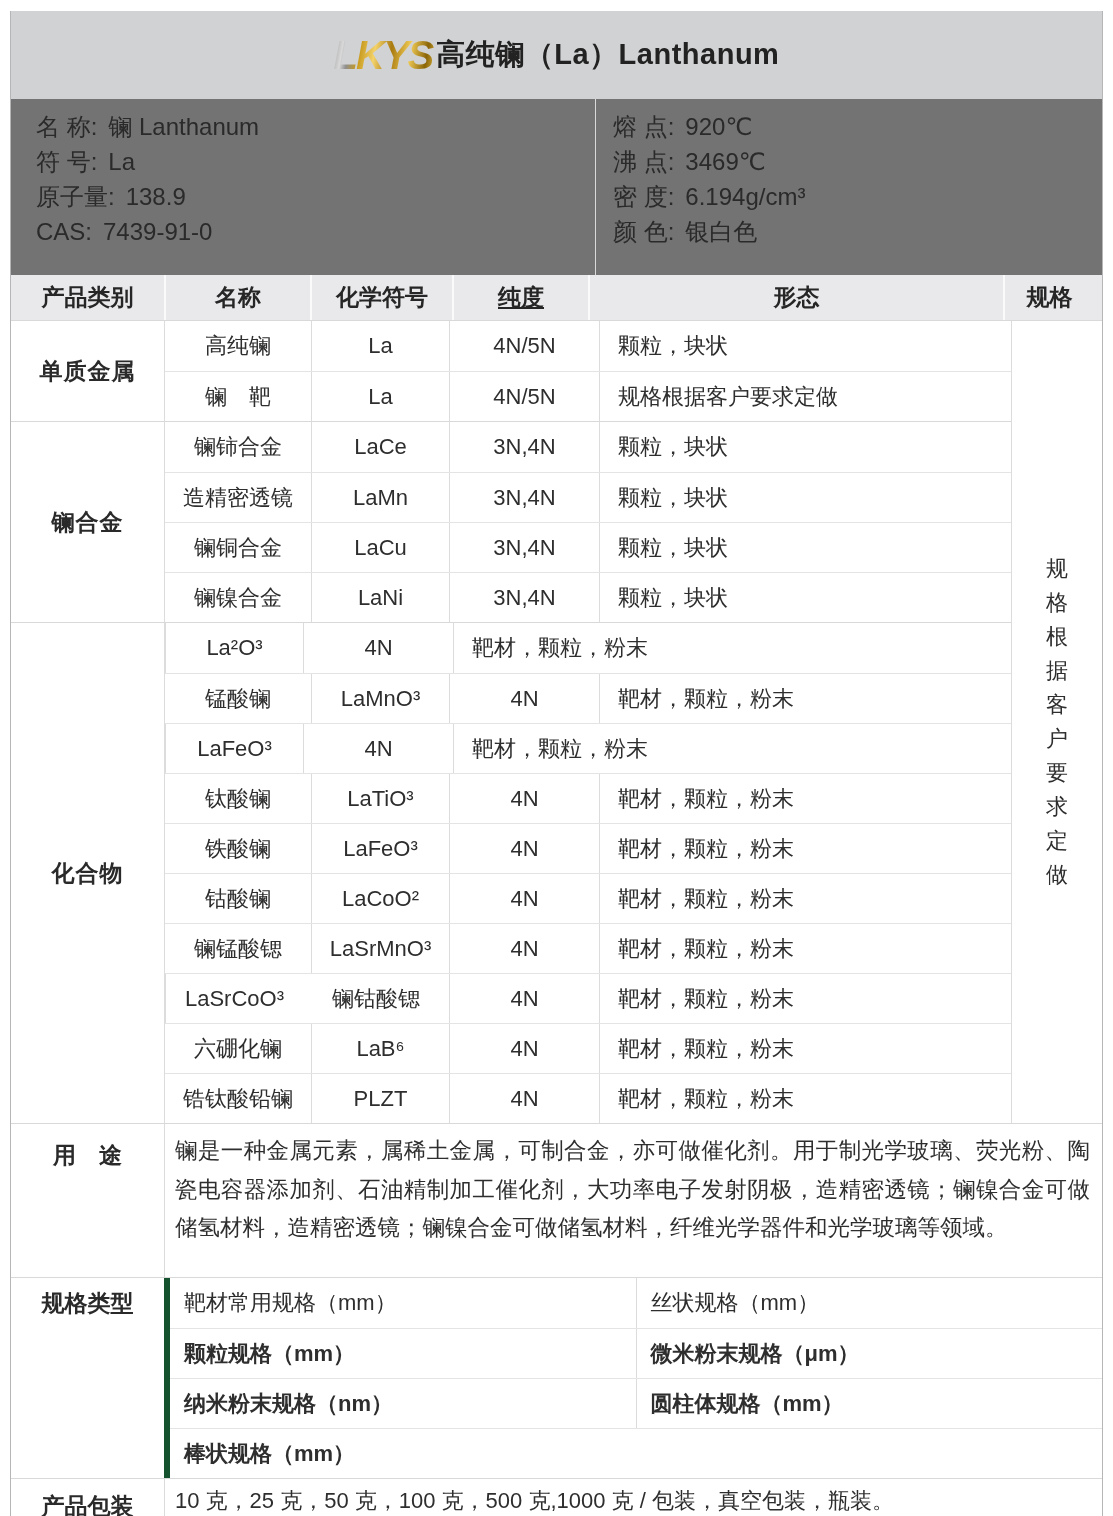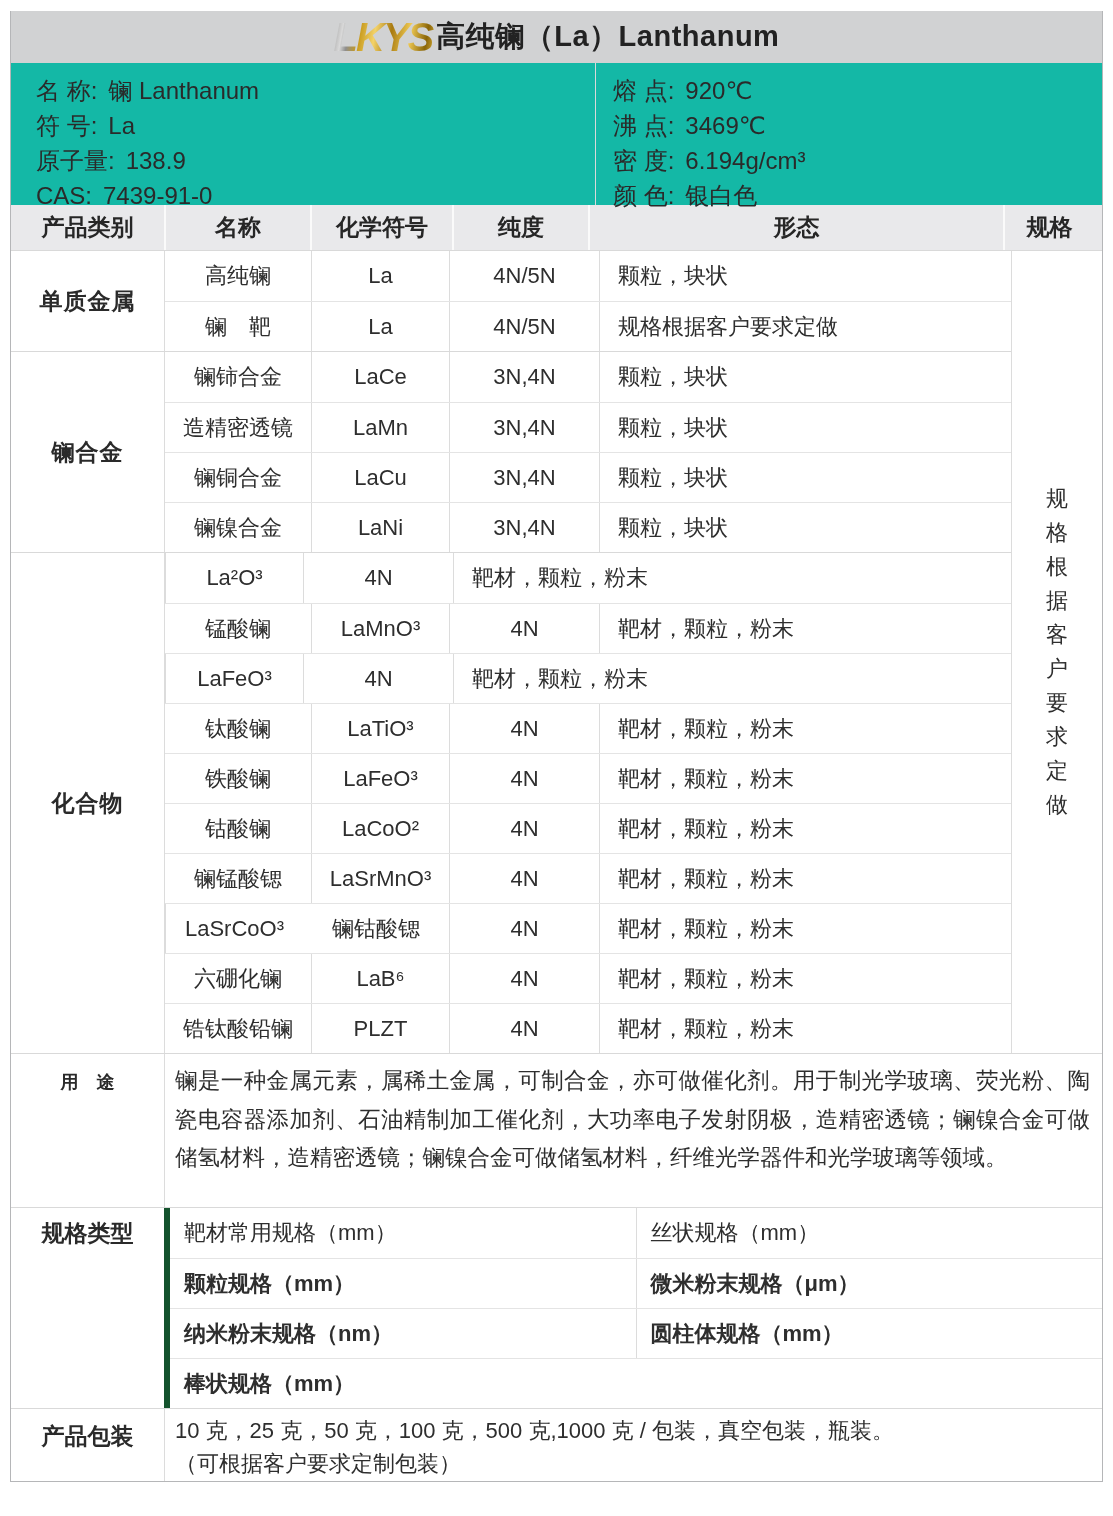--- a/index.html
+++ b/index.html
@@ -3,43 +3,43 @@
 <meta charset="utf-8">
 <style>
   * { margin:0; padding:0; box-sizing:border-box; }
   html,body { background:#ffffff; }
   body { font-family:"Liberation Sans","DejaVu Sans",sans-serif; color:#2a2a2a; }
   .page { position:relative; width:1113px; height:1516px; background:#ffffff; overflow:hidden; }
   .sheet { position:absolute; left:10px; top:11px; width:1093px;
            border-left:1px solid #b5b6b8; border-right:1px solid #b5b6b8; border-bottom:1px solid #b5b6b8; }
 
   
-  .hdr { height:52px; background:#d1d2d3; display:flex; align-items:center; justify-content:center; }
+  .hdr { height:88px; background:#d1d2d3; display:flex; align-items:center; justify-content:center; }
   .logo { font-size:40px; font-weight:800; font-style:italic; letter-spacing:-2px; padding-right:4px;
           background:linear-gradient(100deg,#9b9b9b 0%,#d9d9d9 10%,#8f8f8f 16%,#c79a1d 26%,#f3d26a 40%,#a87a10 55%,#f0cb55 72%,#8a6508 88%,#e9c246 100%);
           -webkit-background-clip:text; background-clip:text; color:transparent; }
   .title { font-size:29px; font-weight:700; color:#222; letter-spacing:0.5px; }
 
   
-  .info { height:142px; display:flex; background:#14b8a6; }
+  .info { height:176px; display:flex; background:#737373; }
   .icol { padding-top:10px; }
   .icol.left { width:585px; border-right:1px solid #d9d9d9; padding-left:25px; }
   .icol.right { flex:1; padding-left:17px; }
   .iline { height:35px; line-height:35px; font-size:24px; white-space:nowrap; }
   .ilabel { color:#2a2a2a; }
   .ivalue { margin-left:11px; }
 
   
   .thead { height:46px; display:flex; background:#e9e9eb; border-bottom:1px solid #d9d9d9; }
   .th { display:flex; align-items:center; justify-content:center; font-size:23px; font-weight:700; color:#262626; }
   .th + .th { border-left:2px solid #fafafa; }
   .w-cat  { width:153px; }
   .w-name { width:146px; }
   .w-sym  { width:142px; }
-  .w-pur  { width:136px; }
+  .w-pur  { width:136px;text-decoration:underline; }
   .w-form { width:415px; }
   .w-spec { width:91px;  }
 
   
   .products { display:flex; }
   .prod-main { width:1002px; }
   .band { display:flex; }
   .band + .band { border-top:1px solid #d9d9d9; }
   .cat { width:153px; display:flex; align-items:center; justify-content:center;
          font-size:23px; font-weight:700; letter-spacing:1px; }
@@ -50,21 +50,21 @@
   .c-name { width:146px; }
   .c-sym  { width:138px; border-left:1px solid #dcdcdc; }
   .c-pur  { width:150px; border-left:1px solid #dcdcdc; }
   .c-form { flex:1; border-left:1px solid #dcdcdc; justify-content:flex-start; padding-left:18px; }
   .spec-col { width:91px; border-left:1px solid #dcdcdc; display:flex; align-items:center; justify-content:center; }
   .vtext { display:block; width:26px; font-size:22px; line-height:34px; text-align:center;
            word-break:break-all; color:#2e2e2e; }
 
   
   .usage { display:flex; height:154px; border-top:1px solid #d9d9d9; }
-  .ulabel { width:153px; font-size:18px; font-weight:700; padding-top:16px; text-align:center; }
+  .ulabel { width:153px; font-size:23px; font-weight:700; padding-top:16px; text-align:center; }
   .utext { flex:1; border-left:1px solid #dcdcdc; font-size:22.5px; line-height:38.5px;
            padding:8px 12px 0 10px; text-align:justify; color:#2e2e2e; }
 
   
   .spectypes { display:flex; border-top:1px solid #d9d9d9; }
   .slabel { width:153px; font-size:23px; font-weight:700; text-align:center; height:50px; line-height:50px; }
   .srows { flex:1; border-left:6px solid #14532d; }
   .srow { display:flex; height:50px; }
   .srow + .srow { border-top:1px solid #e4e4e4;font-weight:bold; }
   .scell { flex:1; display:flex; align-items:center; padding-left:14px; font-size:22px; color:#2e2e2e; }

